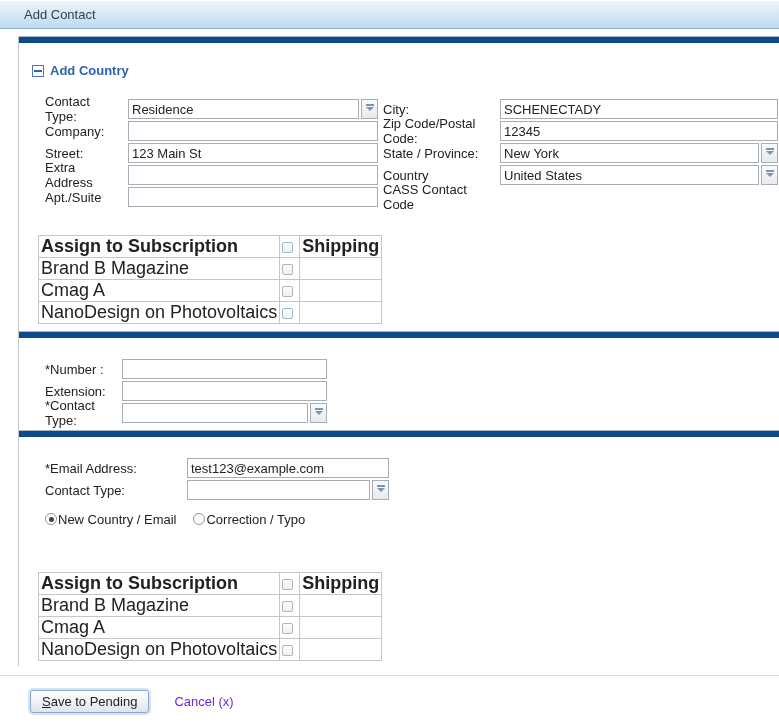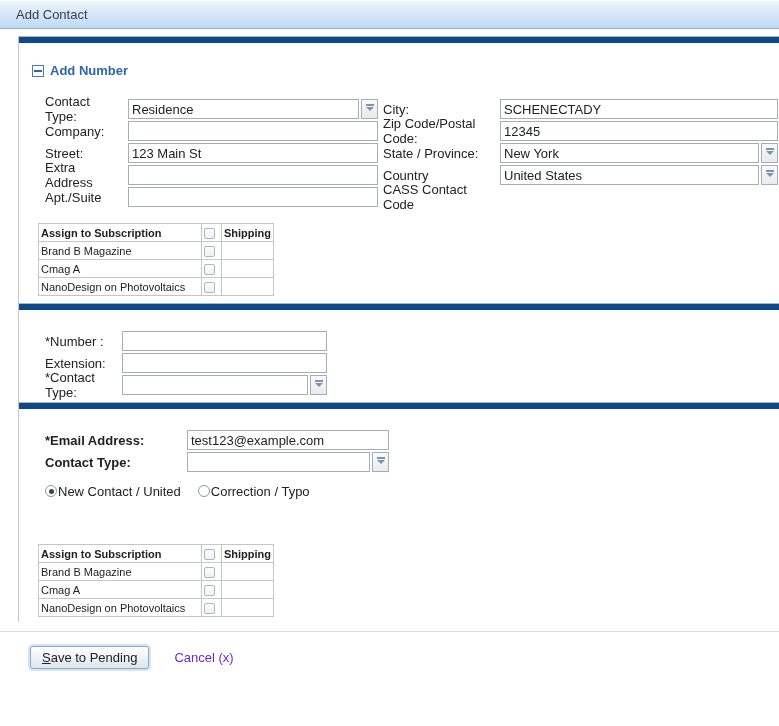--- a/index.html
+++ b/index.html
@@ -8,21 +8,21 @@
     width:779px; height:726px; background:#ffffff;
     font-family:"Liberation Sans", sans-serif; font-size:13px; color:#222;
     overflow:hidden;
   }
 
   
   .titlebar {
     height:29px; border-top:1px solid #fdfefe;
     background:linear-gradient(#edf5fc, #bedbf3);
     border-bottom:1px solid #8fb0cf;
-    display:flex; align-items:center; padding-left:16px;
+    display:flex; align-items:center; padding-left:24px;
     color:#333f4d;
   }
 
   
   .content {
     margin-left:18px; margin-top:7px;
     border-left:1px solid #c6c6c6;
     padding-bottom:5px;
   }
   .bar {
@@ -40,42 +40,42 @@
   .sec-title u, .savebtn u { text-decoration:underline; }
 
   
   .rows { margin-top:20px; padding-left:26px; }
   .addr-grid { display:flex; margin-top:20px; padding-left:26px; }
   .frow { display:flex; align-items:center; height:22px; }
   .lbl { flex:none; color:#222; }
   .w-llbl { width:77px; }   .w-lfld { width:256px;padding-left:6px; }
   .w-rlbl { width:117px; }  .w-rfld { width:278px; }
   .w-pfld { width:205px; }
-  .w-elbl { width:142px;font-weight:bold; }  .w-efld { width:202px; }
+  .w-elbl { width:142px; }  .w-efld { width:202px; }
   .colright { margin-left:5px; }
 
   .txt {
     height:20px; border:1px solid #a7adb4; padding:0 3px; width:100%;
     font-family:"Liberation Sans", sans-serif; font-size:13px; color:#222;
     background:#fff;
   }
   .dd { display:flex; gap:2px; }
   .dd .txt { flex:1; min-width:0; }
   .dd-btn {
     flex:none; width:17px; height:20px; border:1px solid #a7adb4;
     background:linear-gradient(#f9fafa, #e8eaee);
     display:flex; align-items:center; justify-content:center; cursor:default;
   }
   .dd-glyph { width:0; height:0; border-left:4px solid transparent;
     border-right:4px solid transparent; border-top:4px solid #7e93ac; position:relative; }
   .dd-glyph::before { content:""; position:absolute; left:-4px; top:-7px;
     width:8px; height:2px; background:#7e93ac; }
 
   
-  .subs { border-collapse:collapse; margin:15px 0 0 19px; font-size:11px; }
+  .subs { border-collapse:collapse; margin:27px 0 0 19px; font-size:18px; }
   .subs td { border:1px solid #c6c6c6; height:18px; padding:0 2px; white-space:nowrap; }
   .subs td.namecell { width:163px; }
   .subs td.cbcell { width:20px; }
   .subs td.shipcell { width:50px; }
   .subs tr.hdr td { font-weight:bold; }
   .subs2 { margin-top:43px; }
   .cb {
     display:inline-block; width:11px; height:11px; border:1px solid #a9b6c3;
     border-radius:2px; background:linear-gradient(#fbfcfd, #eef1f4);
     vertical-align:middle; cursor:pointer;
@@ -114,21 +114,21 @@
   </div>
 
   <div class="content">
     <div class="bar"></div>
 
     <div>
       <div class="sec-hd">
         <span class="collapse-box">
           <span class="minus"></span>
         </span>
-        <span class="sec-title">Add Number</span>
+        <span class="sec-title">Add Country</span>
       </div>
 
       <div class="addr-grid">
         <div>
           <div class="frow">
             <span class="lbl w-llbl">Contact Type:</span>
             <span class="dd w-lfld">
               <input class="txt" value="Residence" style="">
               <span class="dd-btn">
                   <span class="dd-glyph"></span>
@@ -254,21 +254,21 @@
             <input class="txt" value="" style="">
             <span class="dd-btn">
                 <span class="dd-glyph"></span>
               </span>
           </span>
         </div>
       </div>
 
       <div class="radio-row">
         <span class="radio sel"></span>
-        <span class="radio-lbl">New Contact / United</span>
+        <span class="radio-lbl">New Country / Email</span>
         <span class="radio-group2">
           <span class="radio"></span>
           <span class="radio-lbl">Correction / Typo</span>
         </span>
       </div>
 
       <table class="subs subs2">
         <tbody>
             <tr class="hdr">
           <td class="namecell">Assign to Subscription</td>

